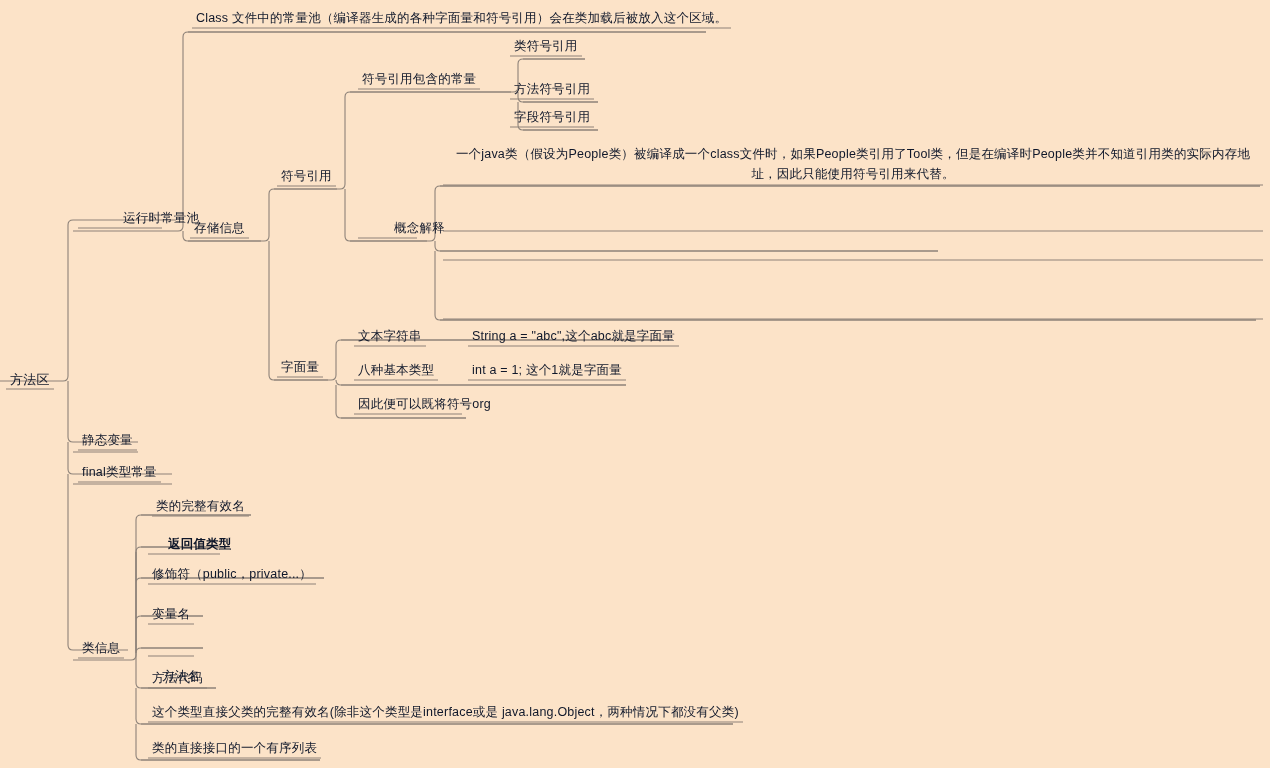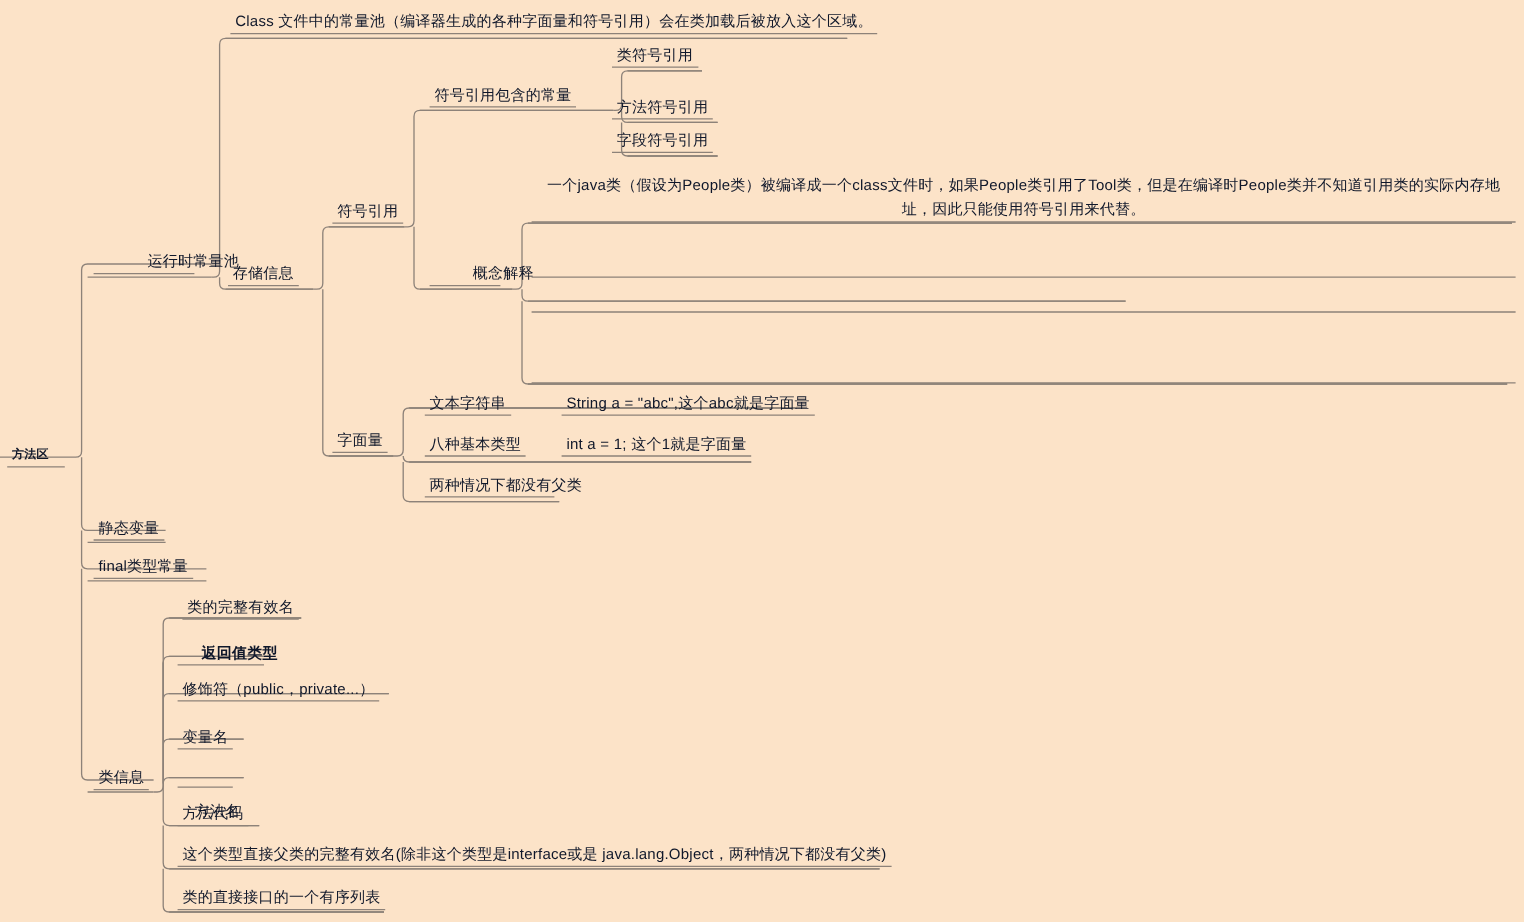--- a/index.html
+++ b/index.html
@@ -41,22 +41,21 @@
     letter-spacing: 0.2px;
     color: #0f172a;
     padding: 0 4px 1px 4px;
     text-align: center;
   }
   .node.wrap {
     white-space: normal;
     line-height: 20px;
   }
   .root {
-    font-size: 10px;
-    font-weight: bold;
+    font-size: 13px;
   }
 </style>
 </head>
 <body>
 
 <div id="canvas">
 
   <svg class="links" viewBox="0 0 1270 768">
 
     <path d="M0,381 L60,381"></path>
@@ -189,21 +188,21 @@
   <div class="node" style="left:510px; top:109px;">字段符号引用</div>
 
   <div class="node" style="left:358px; top:220px;margin-left:32px;">概念解释</div>
 
   <div class="node wrap" style="left:443px; top:144px; width:812px;">一个java类（假设为People类）被编译成一个class文件时，如果People类引用了Tool类，但是在编译时People类并不知道引用类的实际内存地址，因此只能使用符号引用来代替。</div>
 
   <div class="node" style="left:354px; top:328px;">文本字符串</div>
   <div class="node" style="left:468px; top:328px;">String a = "abc",这个abc就是字面量</div>
   <div class="node" style="left:354px; top:362px;">八种基本类型</div>
   <div class="node" style="left:468px; top:362px;">int a = 1; 这个1就是字面量</div>
-  <div class="node" style="left:354px; top:396px;">两种情况下都没有父类</div>
+  <div class="node" style="left:354px; top:396px;">因此便可以既将符号org</div>
 
   <div class="node" style="left:152px; top:498px;">类的完整有效名</div>
   <div class="node" style="left:164px; top:536px;font-weight:bold;">返回值类型</div>
   <div class="node" style="left:148px; top:566px;">修饰符（public，private...）</div>
   <div class="node" style="left:148px; top:606px;">变量名</div>
   <div class="node" style="left:148px; top:668px;margin-left:10px;">方法名</div>
   <div class="node" style="left:148px; top:670px;">方法代码</div>
   <div class="node" style="left:148px; top:704px;">这个类型直接父类的完整有效名(除非这个类型是interface或是 java.lang.Object，两种情况下都没有父类)</div>
   <div class="node" style="left:148px; top:740px;">类的直接接口的一个有序列表</div>
 

